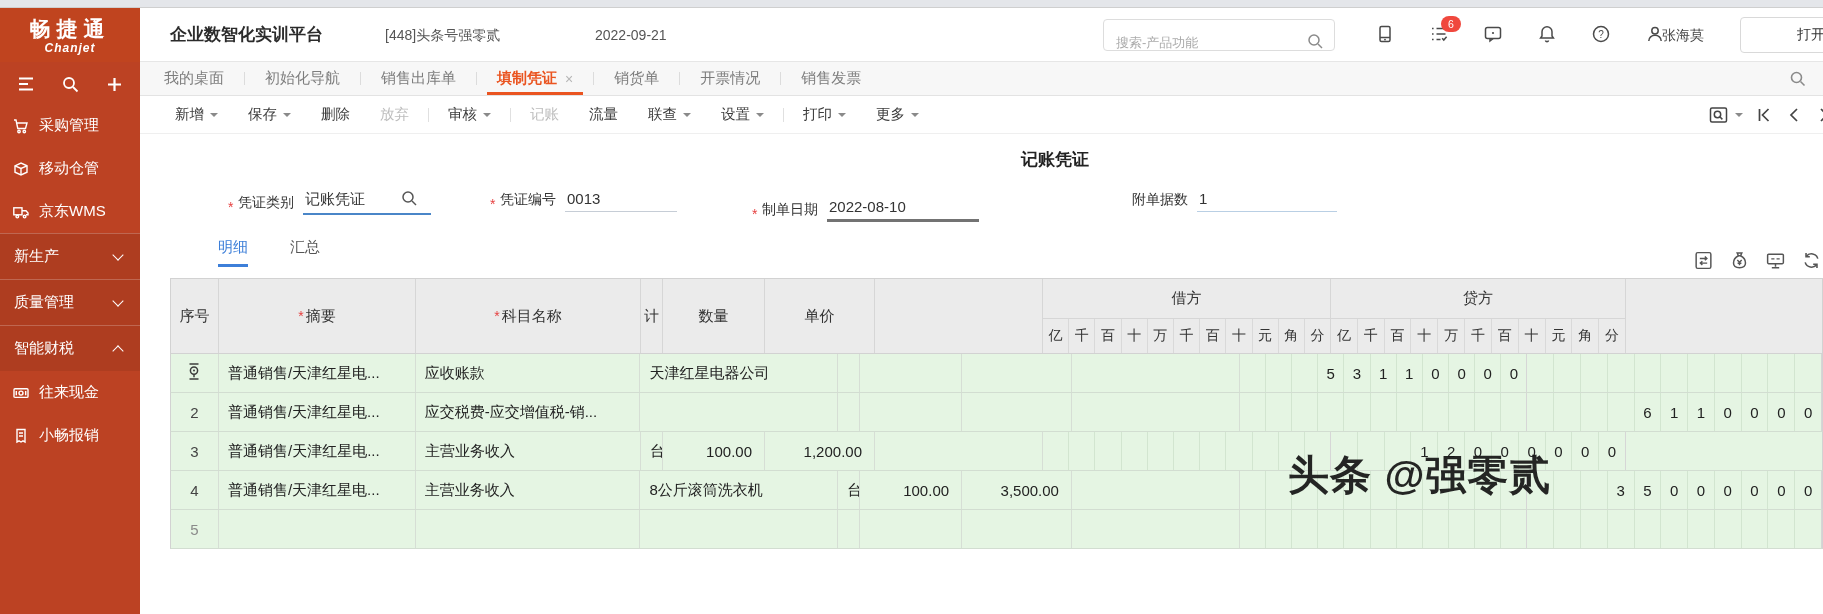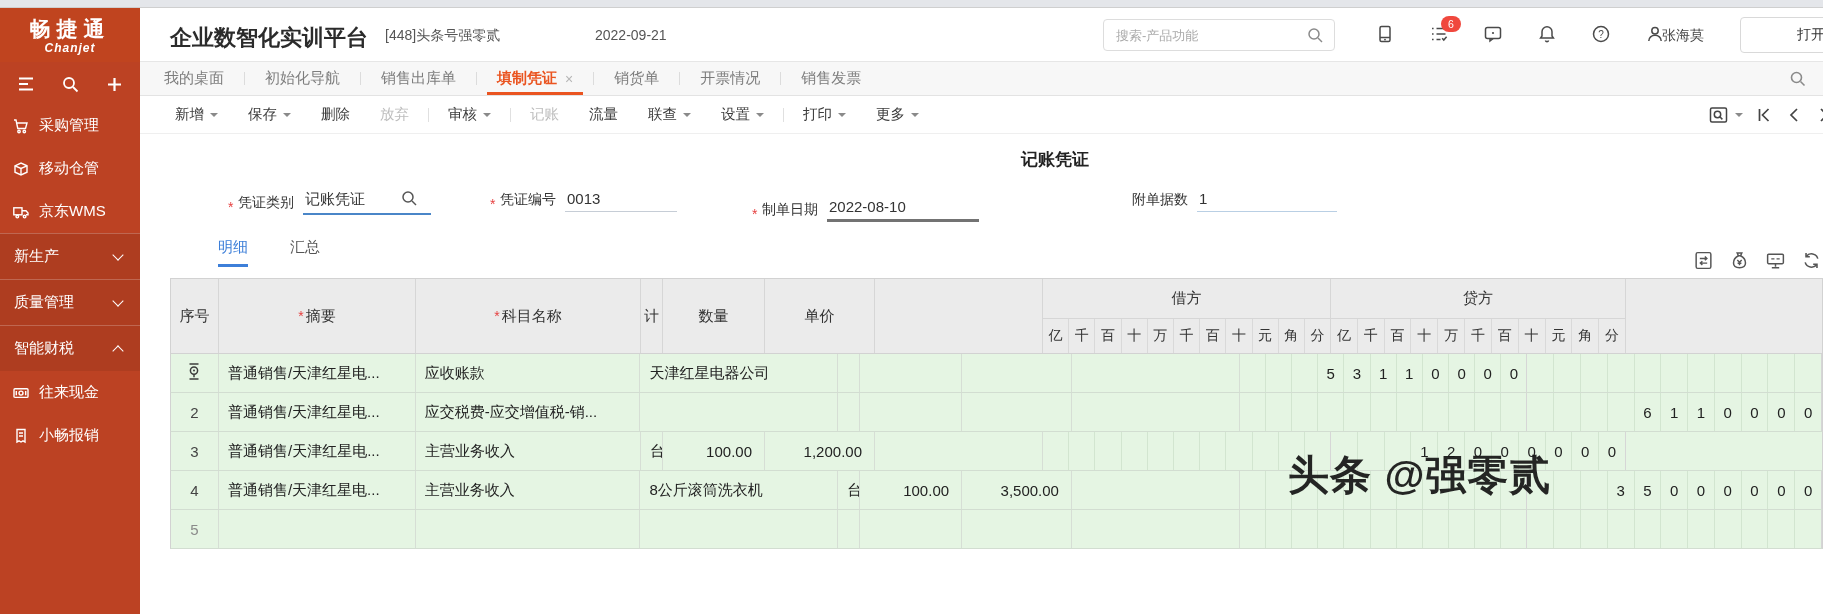--- a/index.html
+++ b/index.html
@@ -6,24 +6,24 @@
   .app{position:relative;width:1823px;height:614px;overflow:hidden;background:#fff;
        font-family:"Liberation Sans","DejaVu Sans",sans-serif;-webkit-font-smoothing:antialiased;}
   
   .topstrip{position:absolute;left:0;top:0;width:1823px;height:8px;background:#e4e6ea;border-bottom:1px solid #cfcfcf;box-sizing:border-box;}
   
   .logo{position:absolute;left:0;top:8px;width:140px;height:54px;background:#c0441f;color:#fff;text-align:center;}
   .logo .cn{font-size:21px;font-weight:700;letter-spacing:6px;margin-top:7px;}
   .logo .en{font-size:12px;font-style:italic;font-weight:700;margin-top:-2px;letter-spacing:1px;}
   
   .header{position:absolute;left:140px;top:8px;width:1683px;height:54px;background:#fff;border-bottom:1px solid #e6e6e6;box-sizing:border-box;}
-  .h-title{position:absolute;left:30px;top:15px;font-size:22px;font-weight:700;color:#2b2b2b;}
+  .h-title{position:absolute;left:30px;top:15px;font-size:17px;font-weight:700;color:#2b2b2b;}
   .h-account{position:absolute;left:245px;top:19px;font-size:14px;color:#555;}
   .h-date{position:absolute;left:455px;top:19px;font-size:14px;color:#555;}
-  .h-search{position:absolute;left:963px;top:11px;width:232px;height:32px;border:1px solid #ddd;border-radius:4px;box-sizing:border-box;display:flex;align-items:center;background:#fff;}
+  .h-search{position:absolute;left:963px;top:11px;width:232px;height:32px;border:1px solid #ddd;border-radius:4px;box-sizing:border-box;display:flex;align-items:flex-end;background:#fff;}
   .h-search input{border:none;outline:none;flex:1;padding:0 8px 0 12px;font-size:13px;color:#333;font-family:inherit;background:transparent;}
   .h-search input::placeholder{color:#aaa;}
   .h-search .mag{margin-right:10px;display:flex;}
   .h-icons{position:absolute;left:1235px;top:16px;display:flex;align-items:center;gap:34px;}
   .h-ic{position:relative;width:20px;height:20px;display:flex;align-items:center;justify-content:center;cursor:pointer;}
   .badge{position:absolute;left:12px;top:-8px;min-width:16px;height:16px;border-radius:8px;background:#f0483e;color:#fff;font-size:10.5px;line-height:16px;text-align:center;padding:0 2px;}
   .h-user{position:absolute;left:1522px;top:19px;font-size:14px;color:#444;cursor:pointer;}
   .h-open{position:absolute;left:1600px;top:9px;width:170px;height:36px;border:1px solid #d9d9d9;border-radius:4px;background:#fff;font-size:14px;color:#333;display:flex;align-items:center;justify-content:center;box-sizing:border-box;cursor:pointer;}
   
   .sidebar{position:absolute;left:0;top:62px;width:140px;height:552px;background:#bc4223;}

